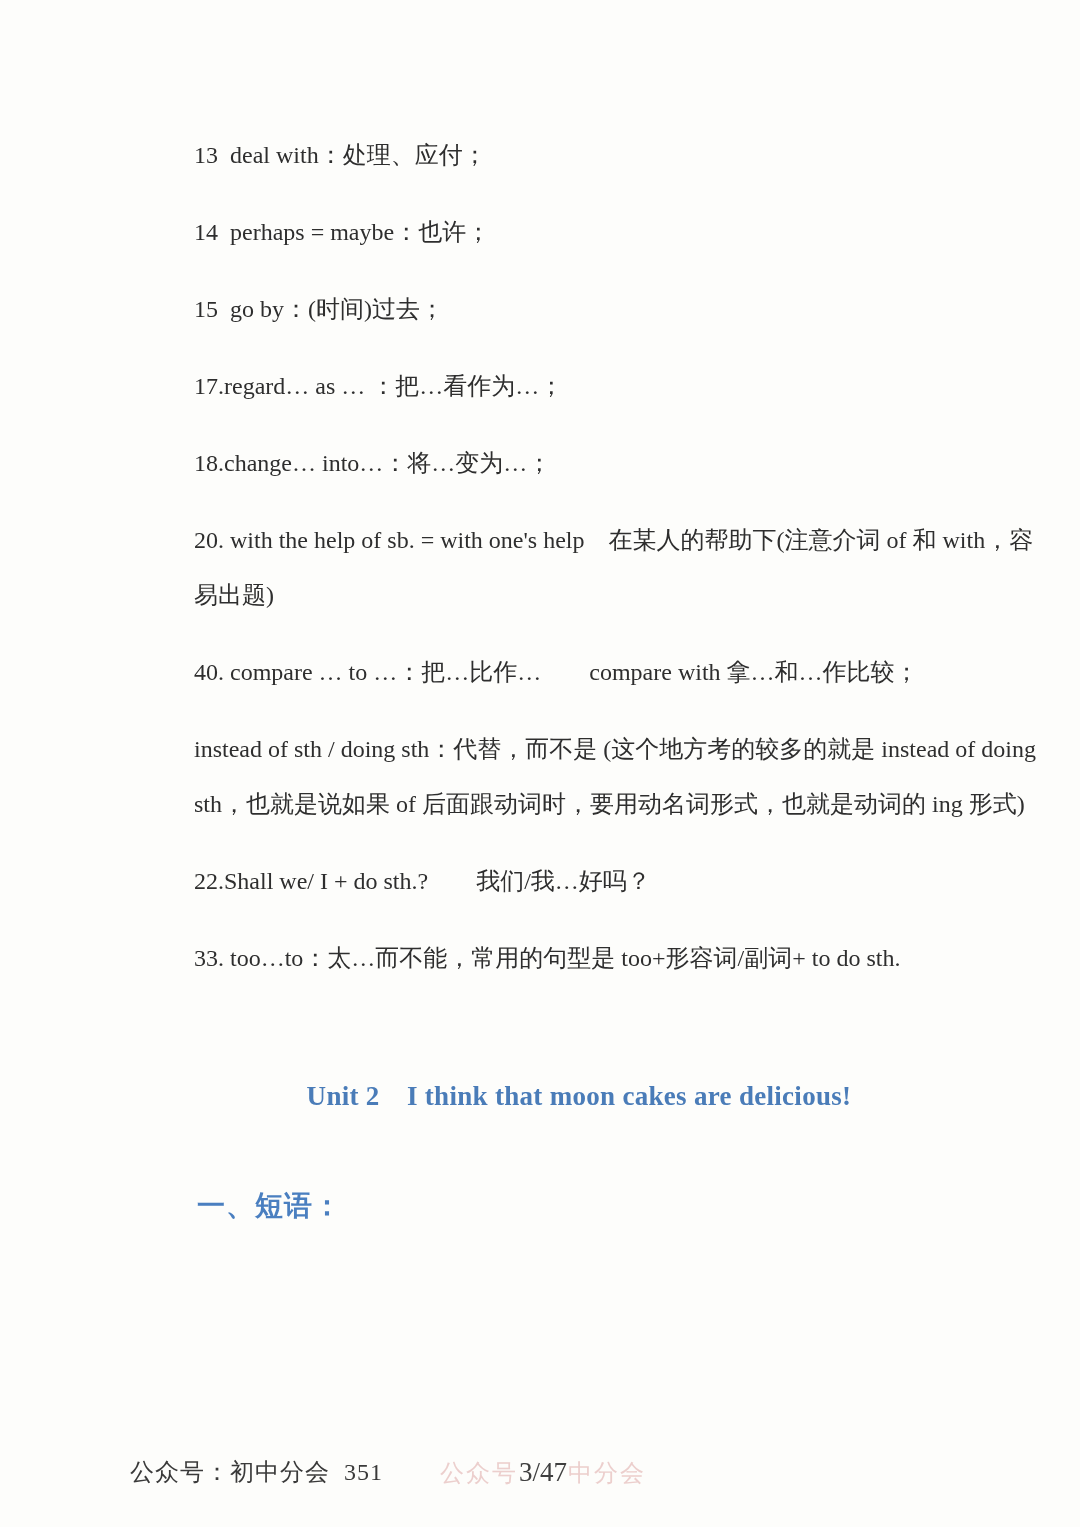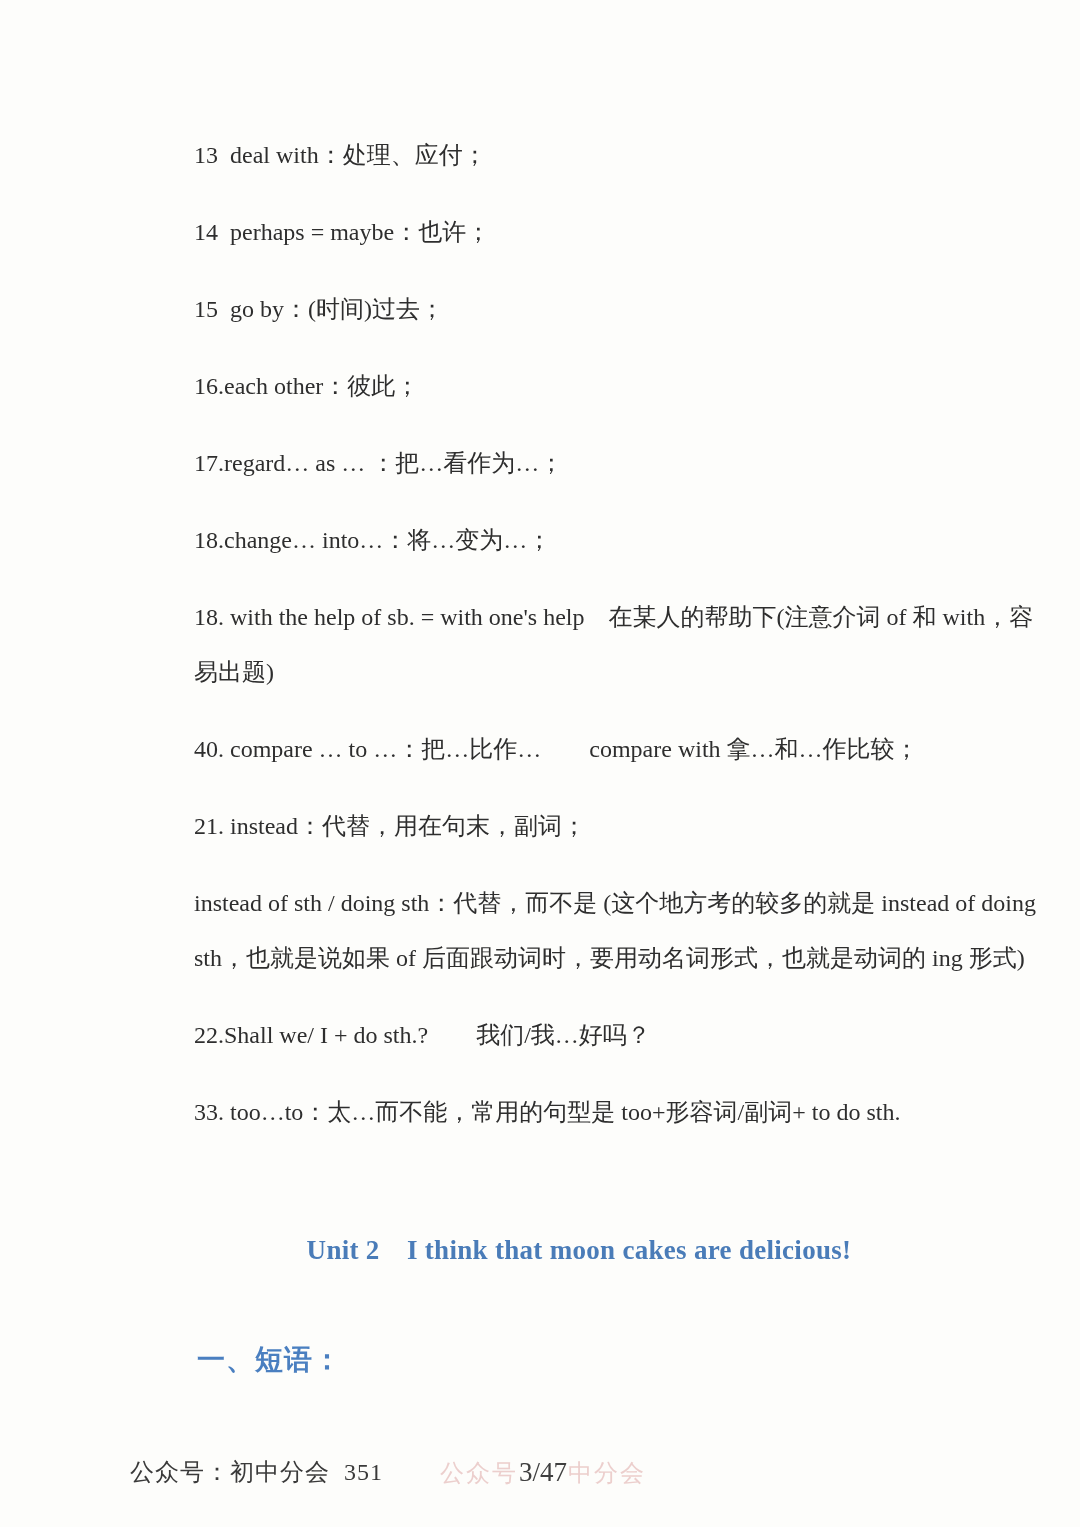--- a/index.html
+++ b/index.html
@@ -76,27 +76,25 @@
 </style>
 </head>
 <body>
 
 <div class="page">
 
   <div class="content">
     <p class="vocab-item">13&nbsp; deal with：处理、应付；</p>
     <p class="vocab-item">14&nbsp; perhaps = maybe：也许；</p>
     <p class="vocab-item">15&nbsp; go by：(时间)过去；</p>
-    <p class="vocab-item">16.each other：彼此；</p>
     <p class="vocab-item">17.regard… as … ：把…看作为…；</p>
     <p class="vocab-item">18.change… into…：将…变为…；</p>
-    <p class="vocab-item">18. with the help of sb. = with one's help　在某人的帮助下(注意介词 of 和 with，容
+    <p class="vocab-item">20. with the help of sb. = with one's help　在某人的帮助下(注意介词 of 和 with，容
 易出题)</p>
     <p class="vocab-item">40. compare … to …：把…比作…　　compare with 拿…和…作比较；</p>
-    <p class="vocab-item">21. instead：代替，用在句末，副词；</p>
     <p class="vocab-item">instead of sth / doing sth：代替，而不是 (这个地方考的较多的就是 instead of doing
 sth，也就是说如果 of 后面跟动词时，要用动名词形式，也就是动词的 ing 形式)</p>
     <p class="vocab-item">22.Shall we/ I + do sth.?　　我们/我…好吗？</p>
     <p class="vocab-item">33. too…to：太…而不能，常用的句型是 too+形容词/副词+ to do sth.</p>
   </div>
 
   <h2 class="unit-title">Unit 2　I think that moon cakes are delicious!</h2>
 
   <h3 class="section-heading">一、短语：</h3>
 

